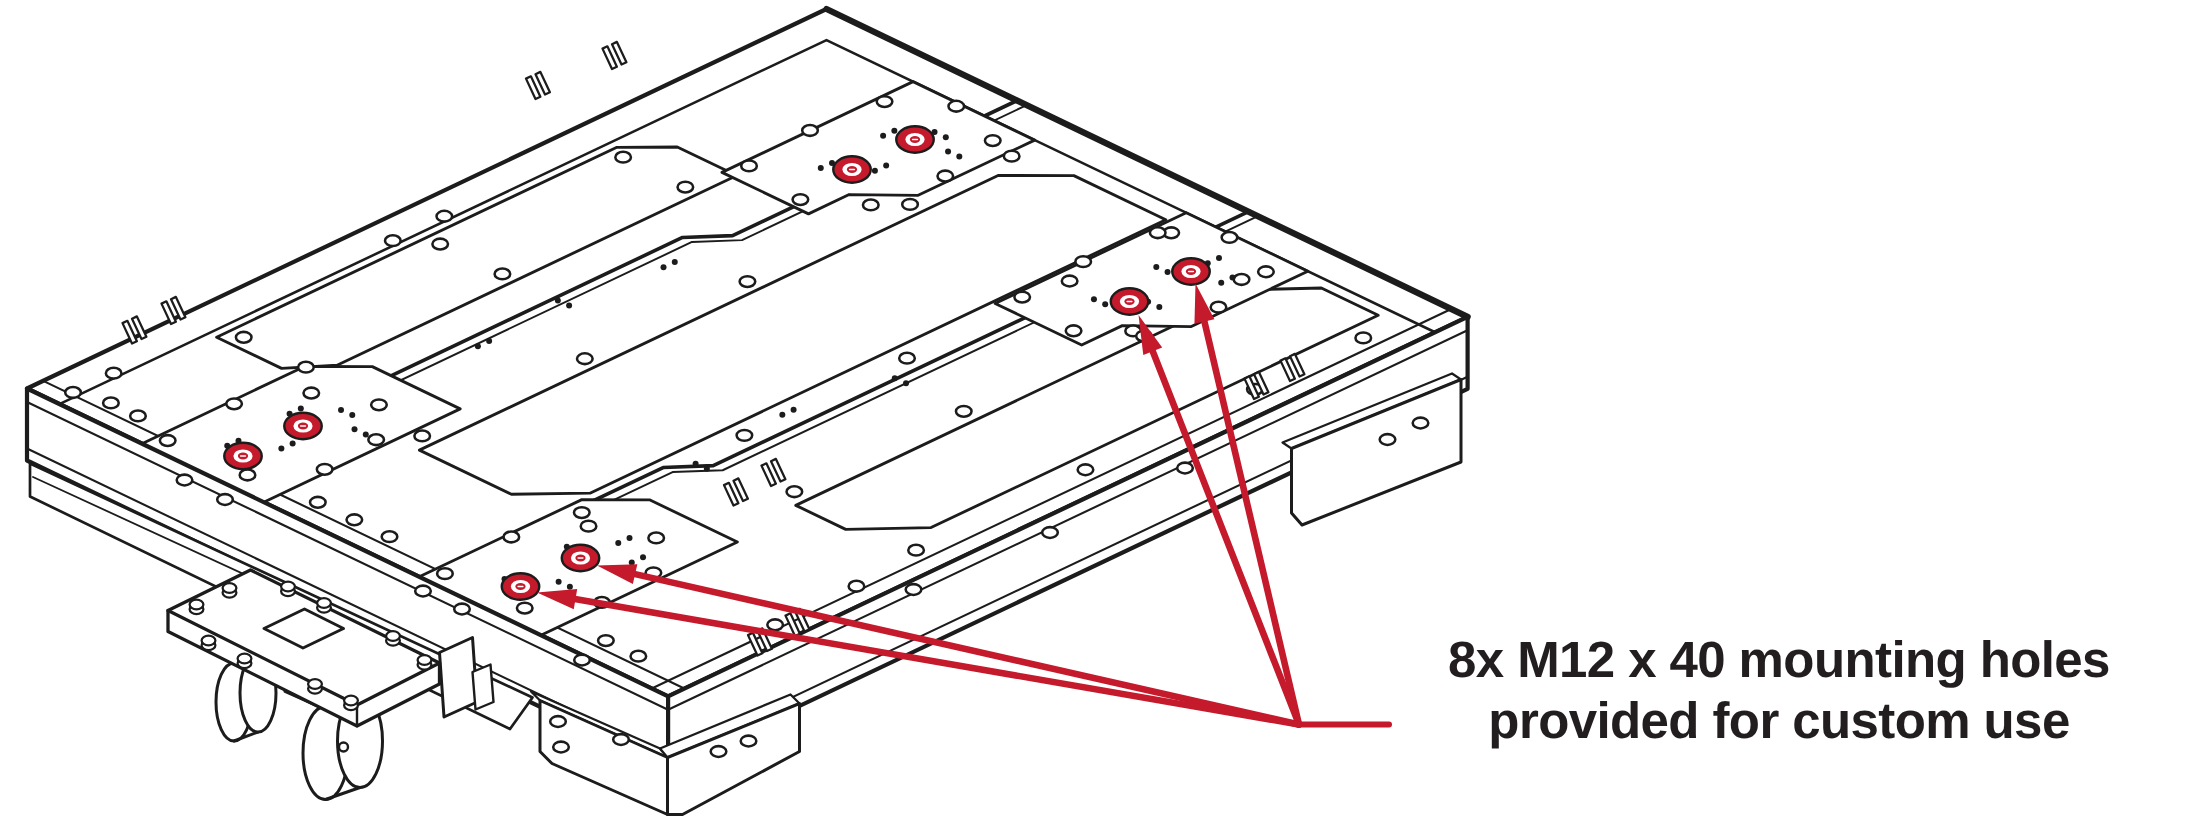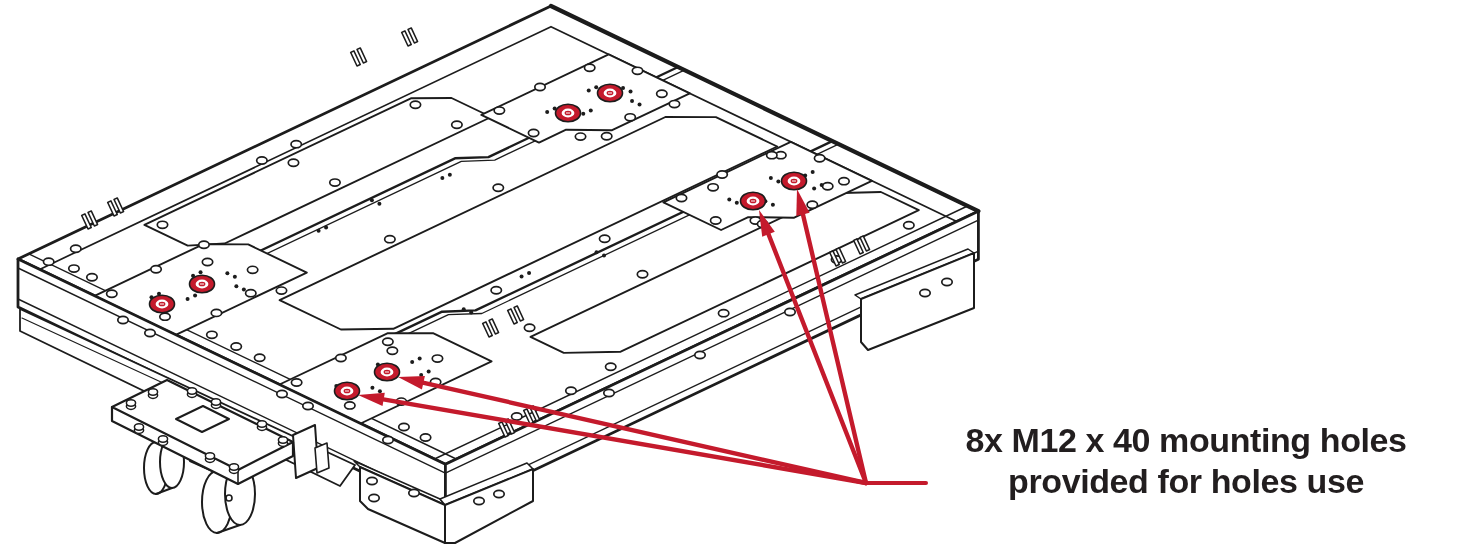--- a/index.html
+++ b/index.html
@@ -331,15 +331,15 @@
         <line x1="866" y1="483" x2="764.1087910944533" y2="223.0345791475304" stroke="#c41a2c" stroke-width="4.4"></line>
         <polygon points="759.0,210.0 774.8,231.7 762.2,236.7" fill="#c41a2c"></polygon>
         <line x1="866" y1="483" x2="411.6541490263448" y2="380.0926064034029" stroke="#c41a2c" stroke-width="4.4"></line>
         <polygon points="398.0,377.0 424.9,376.1 421.9,389.4" fill="#c41a2c"></polygon>
         <line x1="866" y1="483" x2="371.7945559214236" y2="397.38960811237257" stroke="#c41a2c" stroke-width="4.4"></line>
         <polygon points="358.0,395.0 384.8,392.7 382.5,406.1" fill="#c41a2c"></polygon>
       </g>
     </svg>
   <div class="callout">
     <div>8x M12 x 40 mounting holes</div>
-    <div>provided for holes use</div>
+    <div>provided for custom use</div>
   </div>
 </div>
 
 </body></html>

